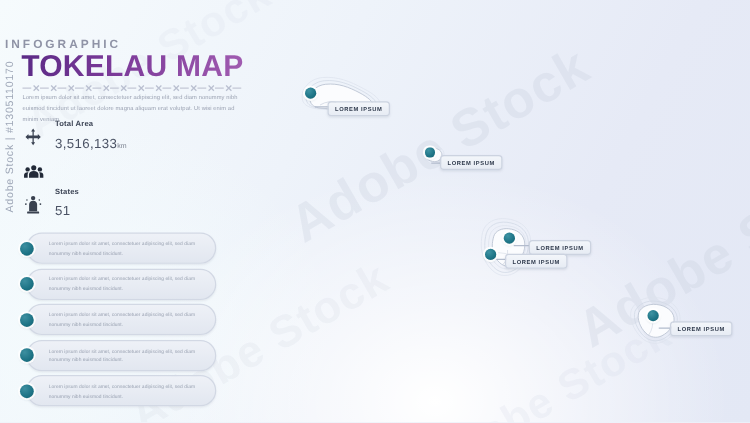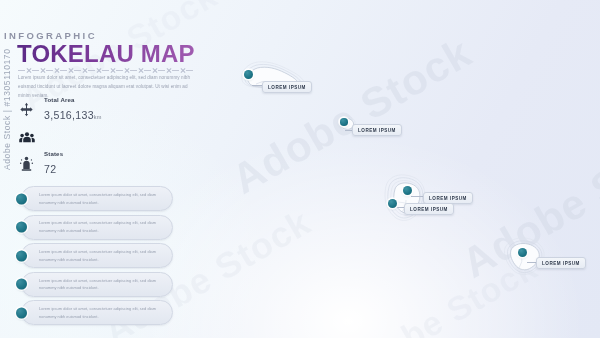--- a/index.html
+++ b/index.html
@@ -224,21 +224,21 @@
           <path d="M10 6.4c-2.6 0-4.4 1.7-4.4 4V18h8.8v-7.6c0-2.3-1.8-4-4.4-4z"></path>
           <rect x="3.4" y="18.2" width="13.2" height="2.1" rx=".6"></rect>
           <circle cx="2" cy="10" r="1"></circle>
             <circle cx="18" cy="10" r="1"></circle>
           <circle cx="3.2" cy="5.4" r=".85"></circle>
             <circle cx="16.8" cy="5.4" r=".85"></circle>
         </svg>
       </span>
       <span class="txt">
         <span class="lab" style="display:block">States</span>
-        <span class="val"><span>72</span><span class="unit"></span></span>
+        <span class="val"><span>51</span><span class="unit"></span></span>
       </span>
     </div>
 
   </div>
 
   <div class="pills">
     <div class="pill">
       <span class="bullet"></span>
       <span class="ptxt">Lorem ipsum dolor sit amet, consectetuer adipiscing elit, sed diam nonummy nibh euismod tincidunt.</span>
     </div>

